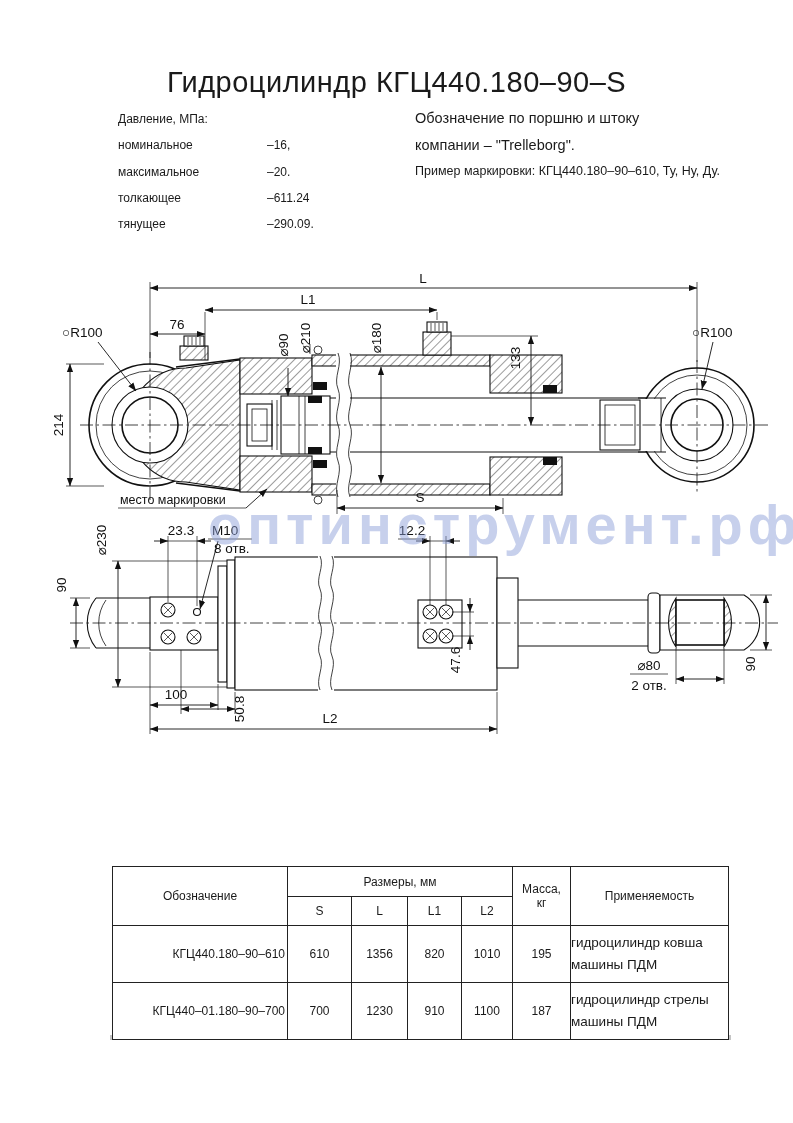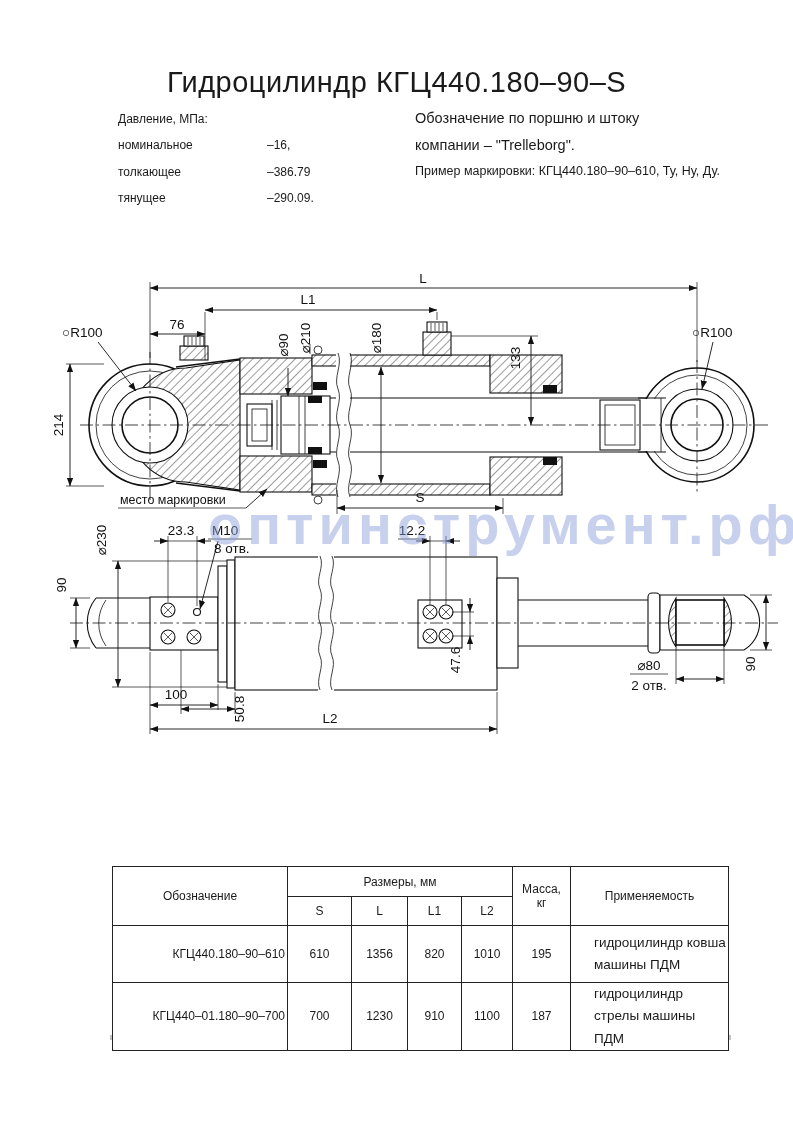--- a/index.html
+++ b/index.html
@@ -38,40 +38,44 @@
   .bolt{ fill:#fff; stroke:#111; stroke-width:1.1; }
   .dtable {
     position:absolute; left:112px; top:866px; z-index:3;
     border-collapse:collapse; table-layout:fixed; background:#fff;
   }
   .dtable th, .dtable td {
     border:1.3px solid #222; font-weight:normal; font-size:12px;
     text-align:center; vertical-align:middle; padding:0 2px; overflow:hidden;
   }
   .dtable .lft { text-align:right; padding-left:20px; }
-  .dtable .app { text-align:left; padding-left:23px; line-height:1.65; font-size:13.5px; }
+  .dtable .app { text-align:left; padding-left:0; line-height:1.65; font-size:13.5px; }
   .dtable thead tr.r1 th { height:29px; }
   .dtable thead tr.r2 th { height:28px; }
   .dtable tbody tr { height:57px; }
   .graybar { position:absolute; left:110px; top:1035px; width:621px; height:5px; background:#c4c4c4; z-index:1; }
 </style>
 </head>
 <body>
 
 <div class="title">Гидроцилиндр КГЦ440.180–90–S</div>
 
 <div class="specs">
   <div class="srow">Давление, МПа:</div>
   <div class="srow">
     <span>номинальное</span>
     <span class="sval">–16,</span>
   </div>
   <div class="srow">
+    <span>максимальное</span>
+    <span class="sval">–20.</span>
+  </div>
+  <div class="srow">
     <span>толкающее</span>
-    <span class="sval">–386.79</span>
+    <span class="sval">–611.24</span>
   </div>
   <div class="srow">
     <span>тянущее</span>
     <span class="sval">–290.09.</span>
   </div>
 </div>
 
 <div class="sealing">
   <div class="ln">Обозначение по поршню и штоку</div>
   <div class="ln">компании – "Trelleborg".</div>

